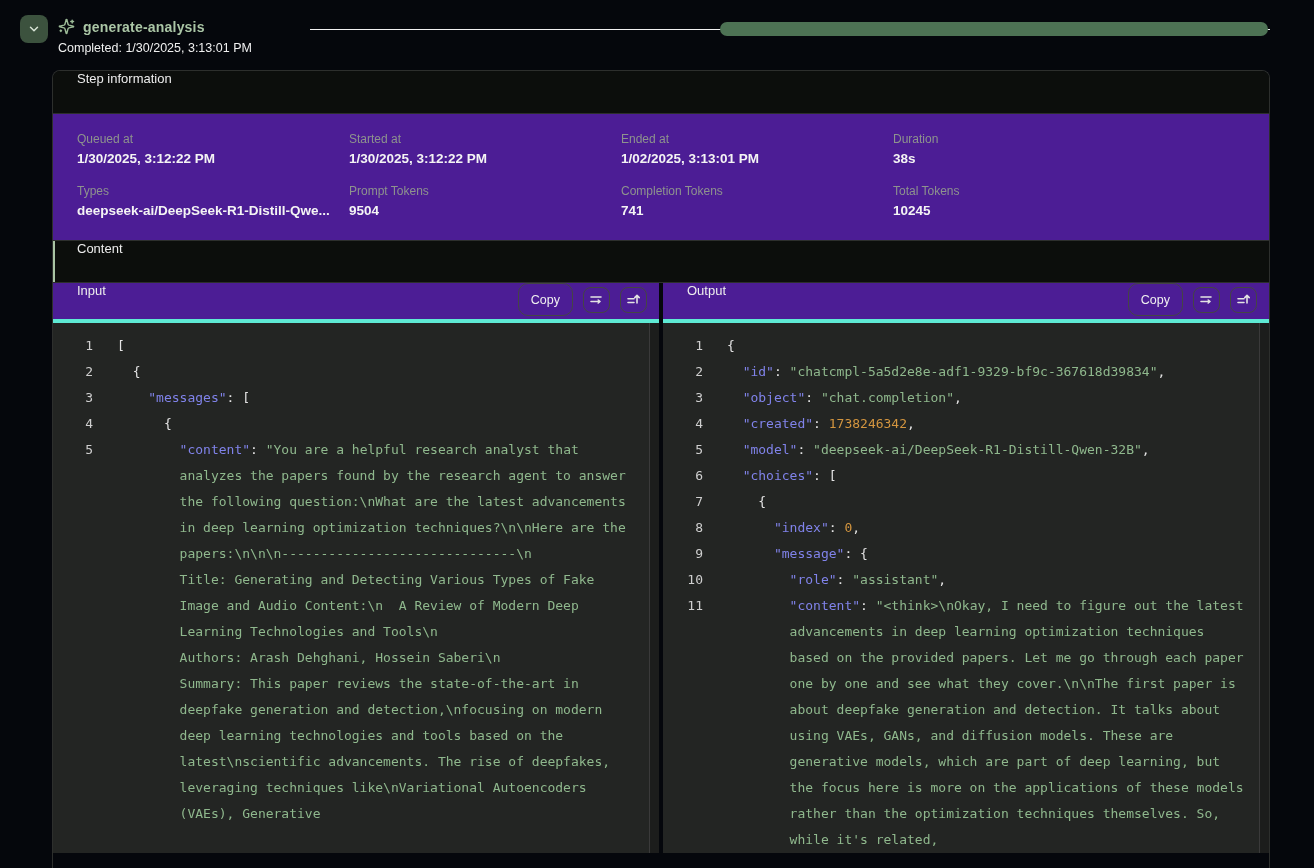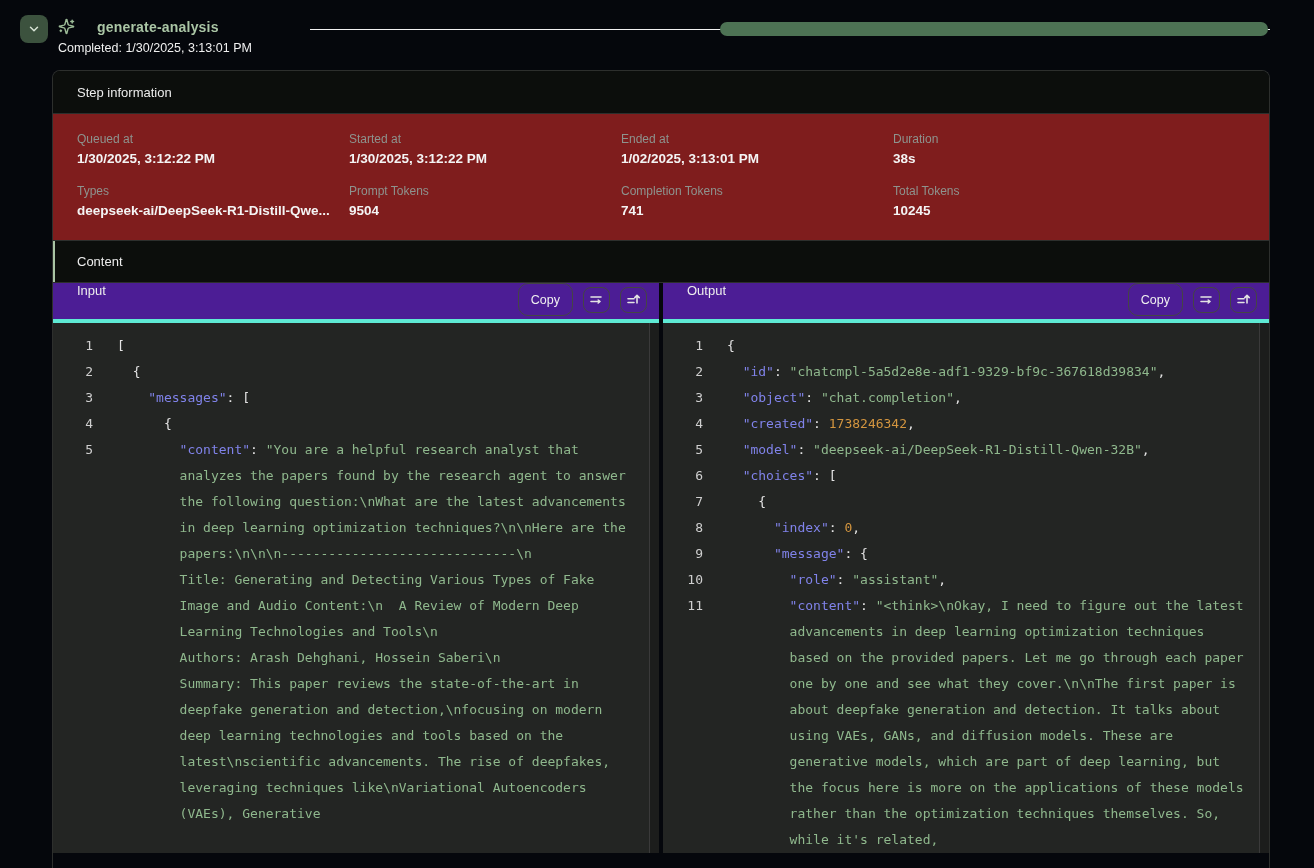--- a/index.html
+++ b/index.html
@@ -12,48 +12,48 @@
   }
   
   .top { position:relative; height:70px; }
   .collapse-btn {
     position:absolute; left:20px; top:15px; width:28px; height:28px;
     background:#3c523e; border:none; border-radius:8px; cursor:pointer;
     display:flex; align-items:center; justify-content:center;
   }
   .collapse-btn svg { stroke:#d8e5d6; }
   .head-text { position:absolute; left:58px; top:18px; }
-  .title-row { display:flex; align-items:center; gap:22px; }
+  .title-row { display:flex; align-items:center; gap:8px; }
   .spark { display:flex; }
   .spark svg { stroke:#9cbb97; }
   .title { font-size:14px; font-weight:600; color:#abc6a6; letter-spacing:.2px; }
   .completed { margin-top:6px; margin-left:0; font-size:12.5px; color:#f0f0f0; }
   .timeline { position:absolute; left:310px; right:44px; top:22px; height:14px; }
   .tl-line { position:absolute; left:0; right:0; top:6.5px; height:1.5px; background:#f2f2f2; }
   .tl-bar {
     position:absolute; left:410px; right:2px; top:0; height:14px;
     border-radius:7px; background:var(--tl-bar,#4d7254); cursor:pointer;
   }
   
   .card {
     position:absolute; left:52px; right:44px; top:70px; bottom:0;
     border:1px solid #2d2f2d; border-bottom:none;
     border-radius:8px 8px 0 0; overflow:hidden;
     background:#05070c;
   }
   .sec-head {
-    height:43px; display:flex; align-items:center; padding-left:24px;
+    height:43px; display:flex; padding-left:24px;
     background:#0c0e0c; border-bottom:1px solid #2d2f2d;
     font-size:13px; font-weight:500; color:#ededed;
   }
   .content-head { border-top:1px solid #2d2f2d; box-shadow:inset 2px 0 0 #a9c4a4; cursor:pointer; }
   .fields {
     display:grid; grid-template-columns:repeat(4,272px);
     padding:18px 0 22px 24px; row-gap:18px;
-    background:#7f1d1d;
+    background:#4c1d95;
   }
   .f-label { font-size:12px; color:#8e938e; margin-bottom:5px; }
   .f-value { font-size:13.5px; font-weight:600; color:#f4f4f4; white-space:nowrap; overflow:hidden; }
   
   .panes { display:grid; grid-template-columns:1fr 1fr; gap:4px; background:#05070c; height:538px; }
   .pane { display:flex; flex-direction:column; background:#232523; min-width:0; }
   .pane-head {
     height:40px; flex:0 0 40px; display:flex; align-items:flex-start;
     padding:0 12px 0 24px; background:#4c1d95; border-bottom:4px solid #5eead4;
   }

